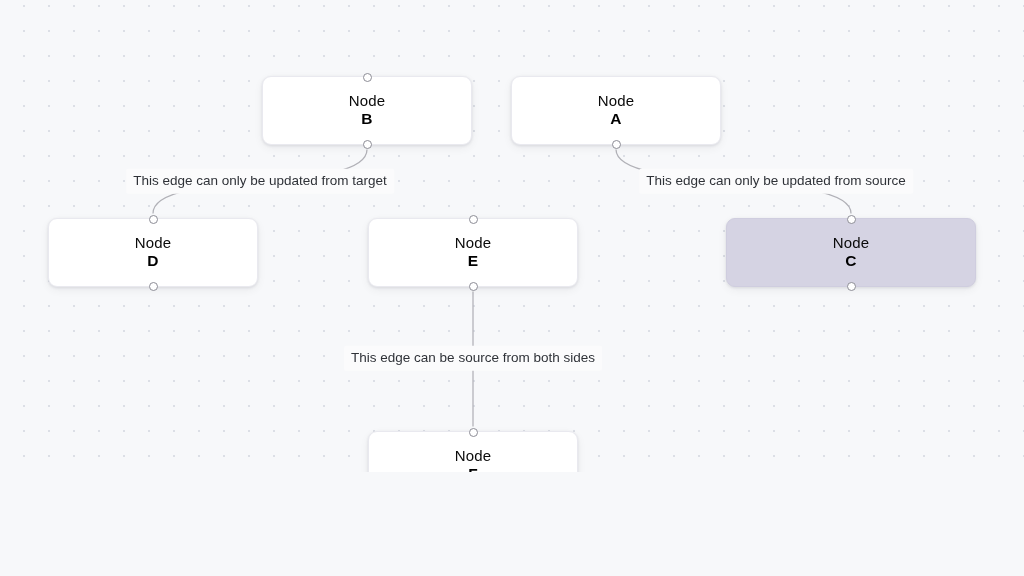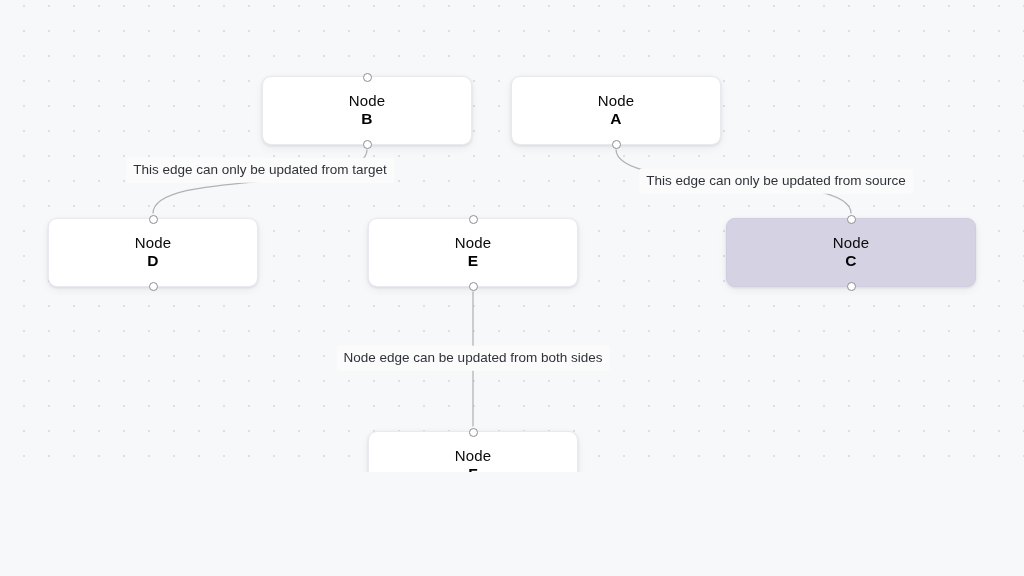--- a/index.html
+++ b/index.html
@@ -146,18 +146,18 @@
         <div class="handle bottom"></div>
       </div>
       <div class="node" style="left: 368px; top: 431px; width: 210px; height: 69px;">
         <div class="node-title">Node</div>
         <div class="node-letter">F</div>
         <div class="handle top"></div>
         <div class="handle bottom"></div>
       </div>
     </div>
   <div id="label-layer">
-      <div class="edge-label" style="left: 260px; top: 170px;">This edge can only be updated from target</div>
+      <div class="edge-label" style="left: 260px; top: 181px;">This edge can only be updated from target</div>
       <div class="edge-label" style="left: 776px; top: 181px;">This edge can only be updated from source</div>
-      <div class="edge-label" style="left: 473px; top: 358px;">Node edge can be updated from both sides</div>
+      <div class="edge-label" style="left: 473px; top: 358px;">This edge can be source from both sides</div>
     </div>
 
 </div>
 
 </body></html>

